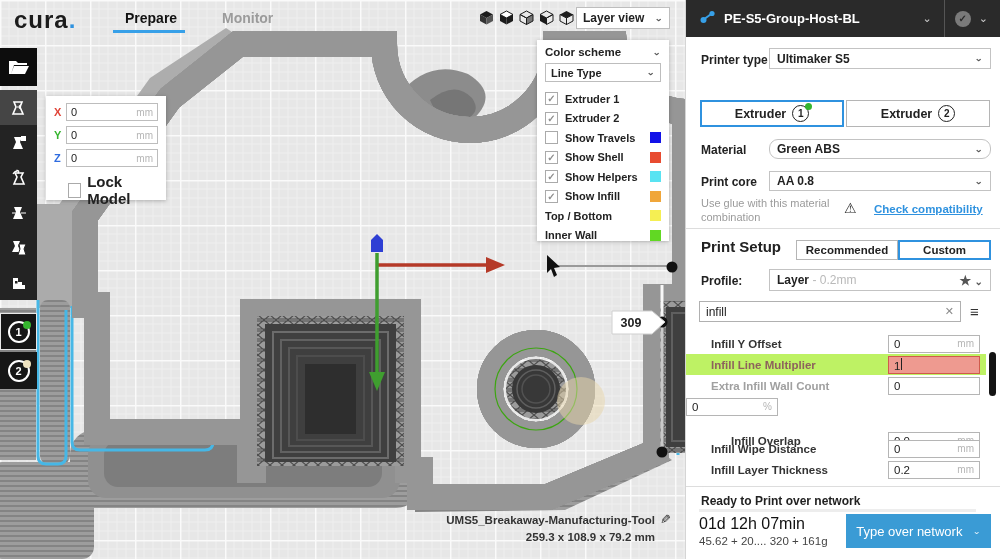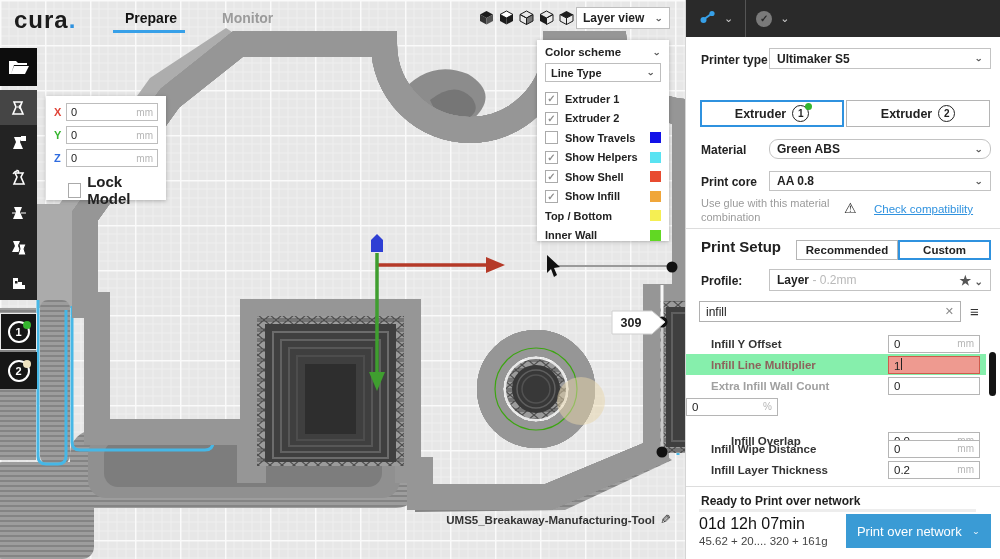--- a/index.html
+++ b/index.html
@@ -71,36 +71,36 @@
   .lbl { font-weight:bold; }
   .dd { position:absolute; background:#fff; border:1px solid #c3c3c3; display:flex; align-items:center; justify-content:space-between; padding:0 7px; font-size:12px; font-weight:bold; color:#222; }
 
   .ext-tab { position:absolute; top:100px; height:27px; width:144px; border:1px solid #b5b5b5; background:#fff; display:flex; align-items:center; justify-content:center; gap:6px; font-size:12.5px; font-weight:bold; color:#222; }
   .ext-tab.active { border:2px solid #2f92df; }
   .numcirc { width:17px; height:17px; border:1.5px solid #222; border-radius:50%; font-size:10px; display:flex; align-items:center; justify-content:center; position:relative; }
   .numcirc .gdot { position:absolute; top:-3px; right:-4px; width:7px; height:7px; border-radius:50%; background:#35b52e; }
 
   .glue { position:absolute; left:15px; top:196px; width:150px; font-size:11px; color:#9b9b9b; line-height:1.3; }
   .warn { position:absolute; left:158px; top:200px; font-size:14px; color:#222; }
-  .compat { position:absolute; left:188px; top:203px; font-size:11.5px; font-weight:normal; color:#2f92df; text-decoration:underline; }
+  .compat { position:absolute; left:188px; top:203px; font-size:11.5px; font-weight:bold; color:#2f92df; text-decoration:underline; }
 
   .hdiv { position:absolute; left:0; width:315px; height:1px; background:#ddd; }
 
   .seg { position:absolute; top:240px; height:20px; border:1px solid #b5b5b5; background:#fff; display:flex; align-items:center; justify-content:center; font-size:11.5px; font-weight:bold; color:#222; }
   .seg.active { border:2px solid #2f92df; }
 
   .searchbox { position:absolute; left:13px; top:301px; width:262px; height:21px; border:1px solid #b0b0b0; display:flex; align-items:center; font-size:12px; color:#222; padding:0 6px; justify-content:space-between; }
   .hamb { position:absolute; left:284px; top:303px; font-size:15px; color:#333; font-weight:bold; }
 
   .set-row { position:absolute; left:0; width:300px; height:21px; display:flex; align-items:center; }
   .set-lbl { font-size:11.5px; font-weight:bold; color:#333; padding-left:25px; flex:1; }
   .set-lbl.dim { color:#a0a0a0; }
   .set-lbl.ind { padding-left:45px; }
   .set-val { width:92px; height:18px; border:1px solid #b5b5b5; background:#fff; display:flex; align-items:center; justify-content:space-between; font-size:11.5px; color:#222; padding:0 5px; margin-right:6px; }
-  .set-row.hl { background:#86efac; }
+  .set-row.hl { background:#bef264; }
   .set-row.hl .set-lbl { color:#8d625c; }
   .set-row.hl .set-val { background:#ee9a90; border:1px solid #cf5b4c; }
   .caret { display:inline-block; width:1px; height:12px; background:#222; margin-left:1px; }
   .scrollbar { position:absolute; left:303px; top:352px; width:7px; height:44px; background:#141414; border-radius:4px; }
 
   .ready { position:absolute; left:15px; top:494px; font-size:12px; font-weight:bold; color:#222; }
   .prog { position:absolute; left:13px; top:509px; width:277px; height:3px; background:#ededed; }
   .ptime { position:absolute; left:13px; top:515px; font-size:16px; font-weight:normal; color:#111; }
   .pusage { position:absolute; left:13px; top:535px; font-size:11.5px; color:#444; }
   .print-btn { position:absolute; left:160px; top:514px; width:145px; height:34px; background:#3a9bd5; color:#fff; font-size:13px; display:flex; align-items:center; justify-content:center; gap:10px; }
@@ -356,53 +356,55 @@
         <span class="cbox on"></span>
         <span class="cs-label">Extruder 2</span>
       </div>
     <div class="cs-row">
         <span class="cbox"></span>
         <span class="cs-label">Show Travels</span>
         <span class="swatch" style="background: rgb(18, 18, 232);"></span>
       </div>
     <div class="cs-row">
         <span class="cbox on"></span>
+        <span class="cs-label">Show Shell</span>
+        <span class="swatch" style="background: rgb(232, 75, 48);"></span>
+      </div>
+    <div class="cs-row">
+        <span class="cbox on"></span>
         <span class="cs-label">Show Helpers</span>
         <span class="swatch" style="background: rgb(89, 227, 242);"></span>
-      </div>
-    <div class="cs-row">
-        <span class="cbox on"></span>
-        <span class="cs-label">Show Shell</span>
-        <span class="swatch" style="background: rgb(232, 75, 48);"></span>
       </div>
     <div class="cs-row">
         <span class="cbox on"></span>
         <span class="cs-label">Show Infill</span>
         <span class="swatch" style="background: rgb(240, 166, 58);"></span>
       </div>
     <div class="cs-row">
         <span class="cs-label">Top / Bottom</span>
         <span class="swatch" style="background: rgb(245, 239, 83);"></span>
       </div>
     <div class="cs-row">
         <span class="cs-label">Inner Wall</span>
         <span class="swatch" style="background: rgb(97, 216, 35);"></span>
       </div>
   </div>
 
   <div class="fname">UMS5_Breakaway-Manufacturing-Tool</div>
   <div class="pencil">✎</div>
+  <div class="fdims">259.3 x 108.9 x 79.2 mm</div>
 
   <div class="rpanel">
     <div class="rhead">
       <span class="linkicon"><svg width="16" height="14">
             <circle cx="3.5" cy="10" r="3" fill="#37a0e8"></circle>
             <circle cx="12" cy="3.5" r="2.6" fill="#37a0e8"></circle>
             <path d="M5,8.5 L10.5,4.5" stroke="#37a0e8" stroke-width="2"></path>
           </svg></span>
+      <span class="rhead-title">PE-S5-Group-Host-BL</span>
       <span class="chevw">⌄</span>
       <span class="rhead-div"></span>
       <span class="chkcirc">✓</span>
       <span class="chevw">⌄</span>
     </div>
 
     <div class="row lbl" style="top:53px">Printer type</div>
     <div class="dd" style="left:83px; top:48px; width:222px; height:21px;">
       <span>Ultimaker S5</span>
         <span class="chev">⌄</span>
@@ -509,18 +511,18 @@
         </span>
     </div>
     <div class="scrollbar"></div>
 
     <div class="hdiv" style="top:486px"></div>
     <div class="ready">Ready to Print over network</div>
     <div class="prog"></div>
     <div class="ptime">01d 12h 07min</div>
     <div class="pusage">45.62 + 20.... 320 + 161g</div>
     <div class="print-btn">
-      <span>Print over network</span>
+      <span>Type over network</span>
         <span class="chev" style="color:#eaf4fb">⌄</span>
     </div>
   </div>
 
 </div>
 
 </body></html>

